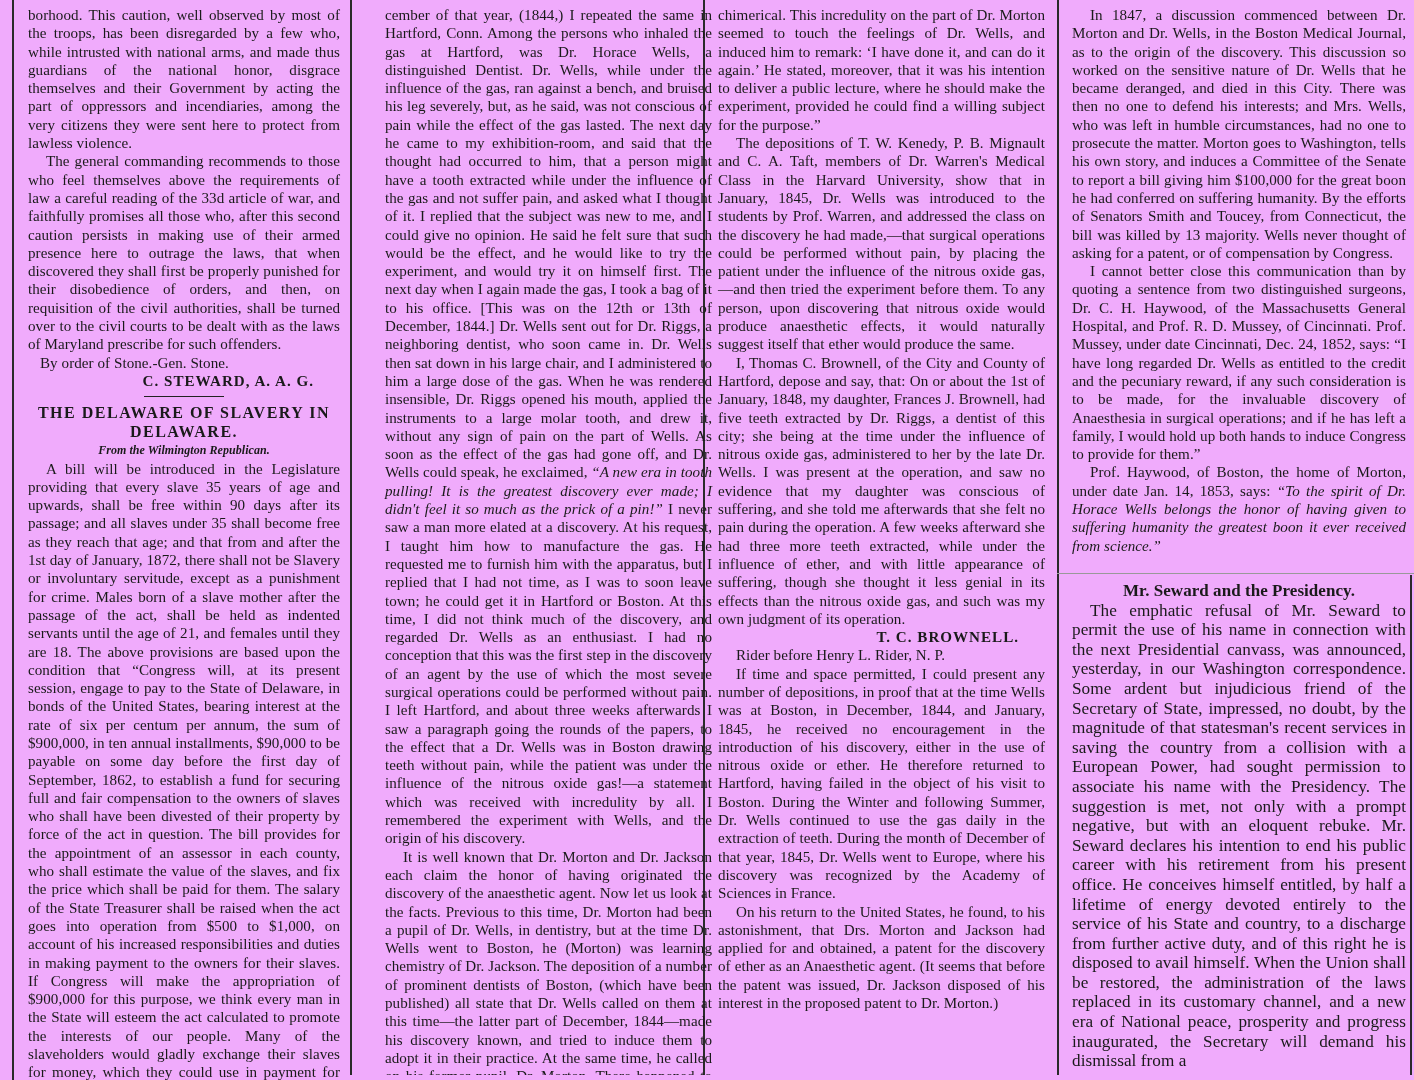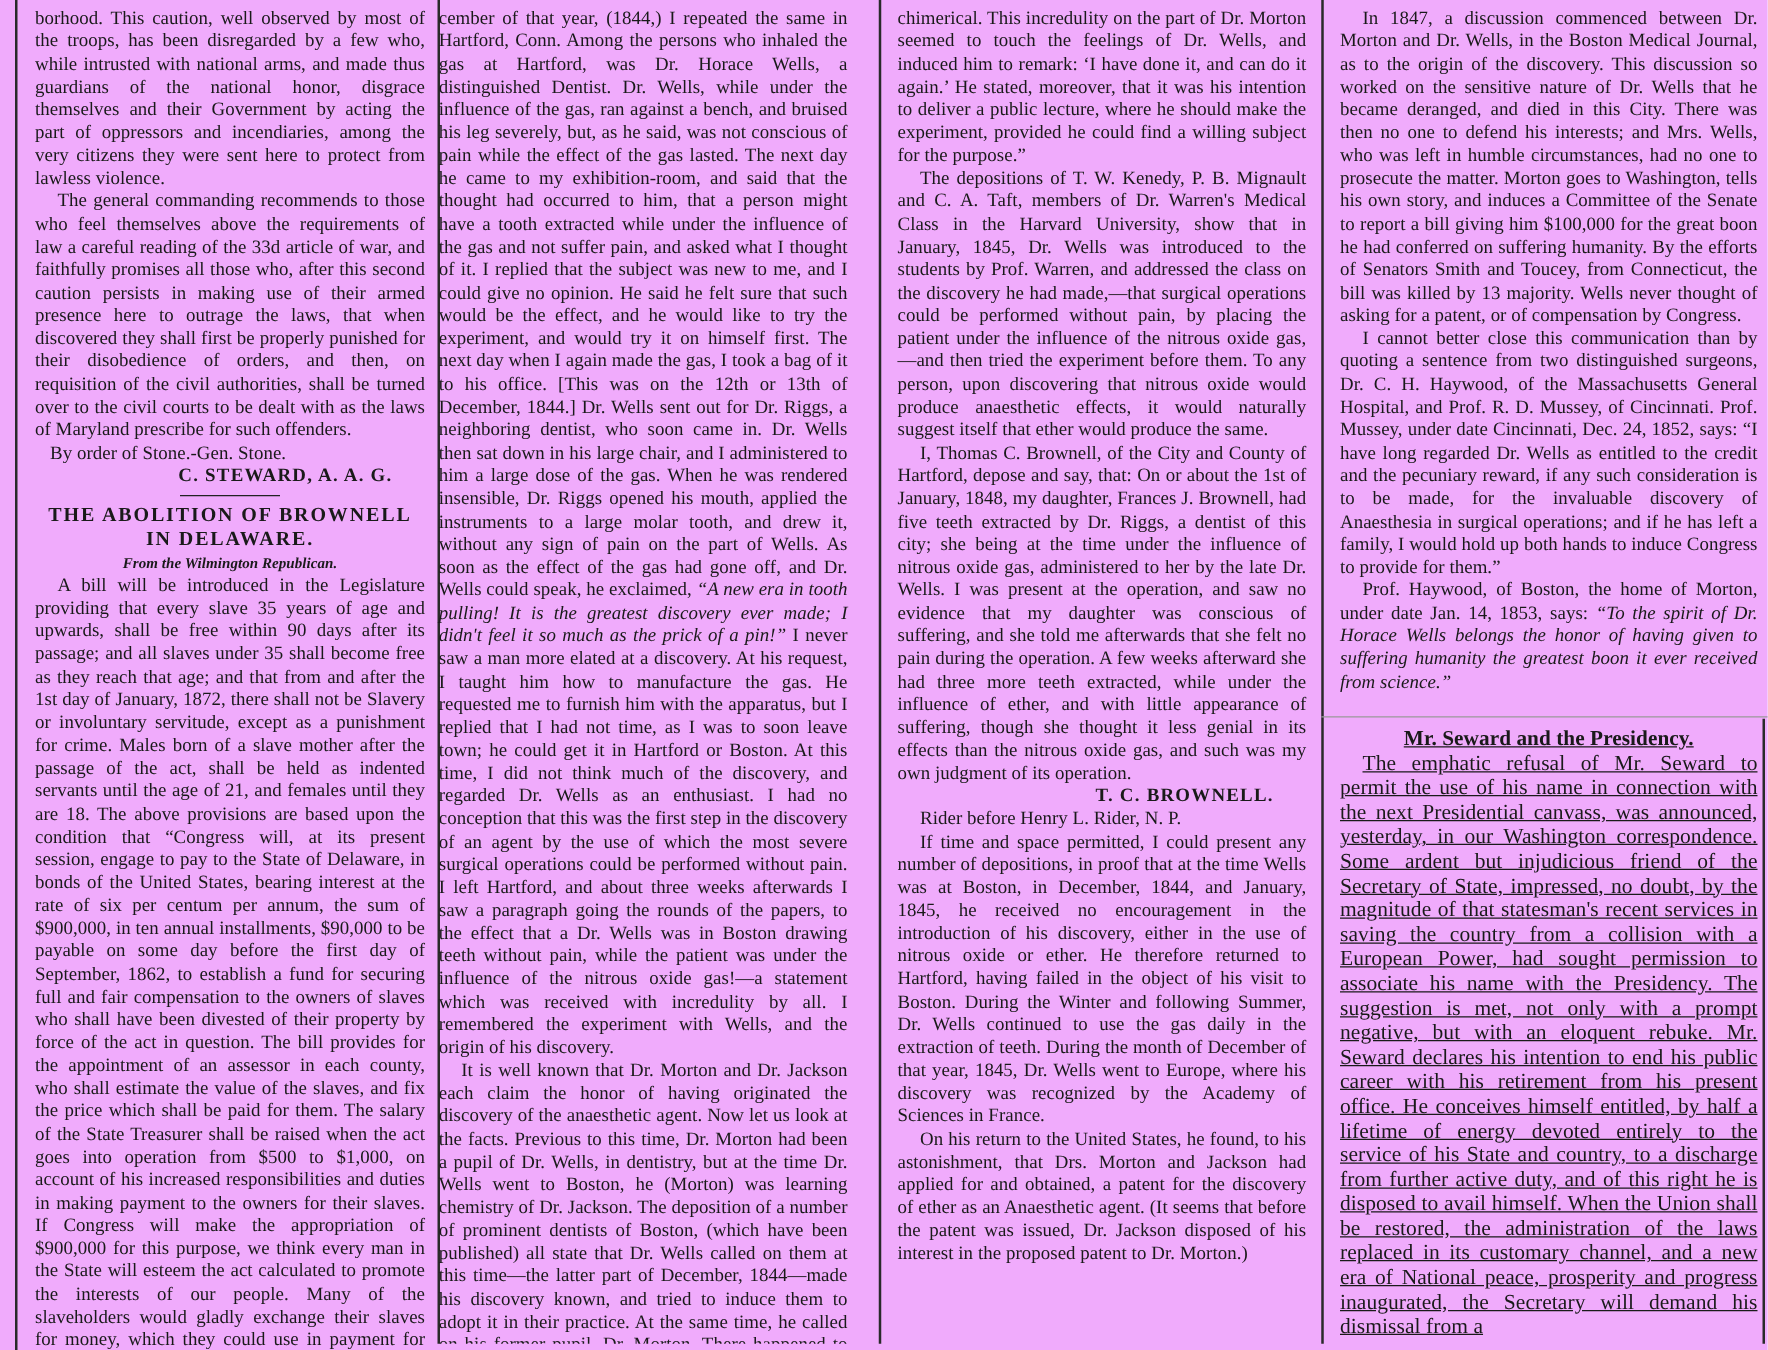--- a/index.html
+++ b/index.html
@@ -6,24 +6,24 @@
   body { width: 1414px; height: 1080px; overflow: hidden; position: relative;
          font-family: "Liberation Serif", "DejaVu Serif", serif; color: #1a1a1a; }
   .page { position: absolute; left: 0; top: 0; width: 1414px; height: 1080px; background: #f0abfc; }
   .col { position: absolute; top: 0; box-sizing: border-box; padding: 6px 8px 0 10px;
          font-size: 15.1px; line-height: 18.3px; text-align: justify; overflow: hidden;
          letter-spacing: 0.05px; }
   .col p { margin: 0; text-indent: 18px; }
   .col p.noindent { text-indent: 0; }
   .vrule { position: absolute; top: 0; width: 2px; background: #2a2a2a; }
   .c1 { left: 18px; width: 330px; height: 1080px; }
-  .c2 { left: 341px; width: 345px; height: 1075px; }
+  .c2 { left: 375px; width: 345px; height: 1075px; }
   .c3 { left: 708px; width: 345px; height: 1075px; }
   .c4 { left: 1062px; width: 352px; height: 575px; }
-  .c4b { left: 1062px; top: 575px; width: 352px; height: 505px; font-size: 17.2px; line-height: 19.6px; text-decoration: underline; }
+  .c4b { left: 1062px; top: 575px; width: 352px; height: 505px; font-size: 17.2px; line-height: 19.6px; }
   .hd { text-align: center; font-weight: bold; letter-spacing: 1.5px; font-size: 16px; line-height: 19px; margin: 4px 0 2px; text-indent: 0 !important; }
   .hd-sub { text-align: center; font-style: italic; font-weight: bold; font-size: 12px; margin: 2px 0; text-indent: 0 !important; }
   .sig { text-align: right; font-weight: bold; padding-right: 26px; text-indent: 0 !important; letter-spacing: 1px; }
   .byorder { padding-left: 12px; text-indent: 0 !important; }
   .rule { height: 1px; background: #222; width: 80px; margin: 6px auto; }
   .seward-hd { text-align: center; font-weight: bold; font-size: 17px; margin: 4px 0 2px; text-indent: 0 !important; }
   .hrule-full { position: absolute; height: 1px; background: #999; }
   i { font-style: italic; }
 </style>
 </head>
@@ -36,21 +36,21 @@
   <div class="vrule" style="left:703px;height:1075px;"></div>
   <div class="vrule" style="left:1057px;height:1075px;"></div>
   <div class="vrule" style="left:1410px;top:575px;height:500px;"></div>
 
   <div class="col c1">
     <p class="noindent">borhood. This caution, well observed by most of the troops, has been disregarded by a few who, while intrusted with national arms, and made thus guardians of the national honor, disgrace themselves and their Government by acting the part of oppressors and incendiaries, among the very citizens they were sent here to protect from lawless violence.</p>
     <p>The general commanding recommends to those who feel themselves above the requirements of law a careful reading of the 33d article of war, and faithfully promises all those who, after this second caution persists in making use of their armed presence here to outrage the laws, that when discovered they shall first be properly punished for their disobedience of orders, and then, on requisition of the civil authorities, shall be turned over to the civil courts to be dealt with as the laws of Maryland prescribe for such offenders.</p>
     <p class="byorder">By order of Stone.-Gen. Stone.</p>
     <p class="sig">C. STEWARD, A. A. G.</p>
     <div class="rule"></div>
-    <p class="hd">THE ABOLITION OF BROWNELL IN DELAWARE.</p>
+    <p class="hd">THE DELAWARE OF SLAVERY IN DELAWARE.</p>
     <p class="hd-sub">From the Wilmington Republican.</p>
     <p>A bill will be introduced in the Legislature providing that every slave 35 years of age and upwards, shall be free within 90 days after its passage; and all slaves under 35 shall become free as they reach that age; and that from and after the 1st day of January, 1872, there shall not be Slavery or involuntary servitude, except as a punishment for crime. Males born of a slave mother after the passage of the act, shall be held as indented servants until the age of 21, and females until they are 18. The above provisions are based upon the condition that “Congress will, at its present session, engage to pay to the State of Delaware, in bonds of the United States, bearing interest at the rate of six per centum per annum, the sum of $900,000, in ten annual installments, $90,000 to be payable on some day before the first day of September, 1862, to establish a fund for securing full and fair compensation to the owners of slaves who shall have been divested of their property by force of the act in question. The bill provides for the appointment of an assessor in each county, who shall estimate the value of the slaves, and fix the price which shall be paid for them. The salary of the State Treasurer shall be raised when the act goes into operation from $500 to $1,000, on account of his increased responsibilities and duties in making payment to the owners for their slaves. If Congress will make the appropriation of $900,000 for this purpose, we think every man in the State will esteem the act calculated to promote the interests of our people. Many of the slaveholders would gladly exchange their slaves for money, which they could use in payment for their lands and contemplated improvements. We are informed that many of the largest slaveholders favor the measure.</p>
 
   </div>
 
   <div class="col c2">
     <p class="noindent">
       <span>cember of that year, (1844,) I repeated the same in Hartford, Conn. Among the persons who inhaled the gas at Hartford, was Dr. Horace Wells, a distinguished Dentist. Dr. Wells, while under the influence of the gas, ran against a bench, and bruised his leg severely, but, as he said, was not conscious of pain while the effect of the gas lasted. The next day he came to my exhibition-room, and said that the thought had occurred to him, that a person might have a tooth extracted while under the influence of the gas and not suffer pain, and asked what I thought of it. I replied that the subject was new to me, and I could give no opinion. He said he felt sure that such would be the effect, and he would like to try the experiment, and would try it on himself first. The next day when I again made the gas, I took a bag of it to his office. [This was on the 12th or 13th of December, 1844.] Dr. Wells sent out for Dr. Riggs, a neighboring dentist, who soon came in. Dr. Wells then sat down in his large chair, and I administered to him a large dose of the gas. When he was rendered insensible, Dr. Riggs opened his mouth, applied the instruments to a large molar tooth, and drew it, without any sign of pain on the part of Wells. As soon as the effect of the gas had gone off, and Dr. Wells could speak, he exclaimed,</span>
       <i>“A new era in tooth pulling! It is the greatest discovery ever made; I didn't feel it so much as the prick of a pin!”</i>
       <span>I never saw a man more elated at a discovery. At his request, I taught him how to manufacture the gas. He requested me to furnish him with the apparatus, but I replied that I had not time, as I was to soon leave town; he could get it in Hartford or Boston. At this time, I did not think much of the discovery, and regarded Dr. Wells as an enthusiast. I had no conception that this was the first step in the discovery of an agent by the use of which the most severe surgical operations could be performed without pain. I left Hartford, and about three weeks afterwards I saw a paragraph going the rounds of the papers, to the effect that a Dr. Wells was in Boston drawing teeth without pain, while the patient was under the influence of the nitrous oxide gas!—a statement which was received with incredulity by all. I remembered the experiment with Wells, and the origin of his discovery.</span>

